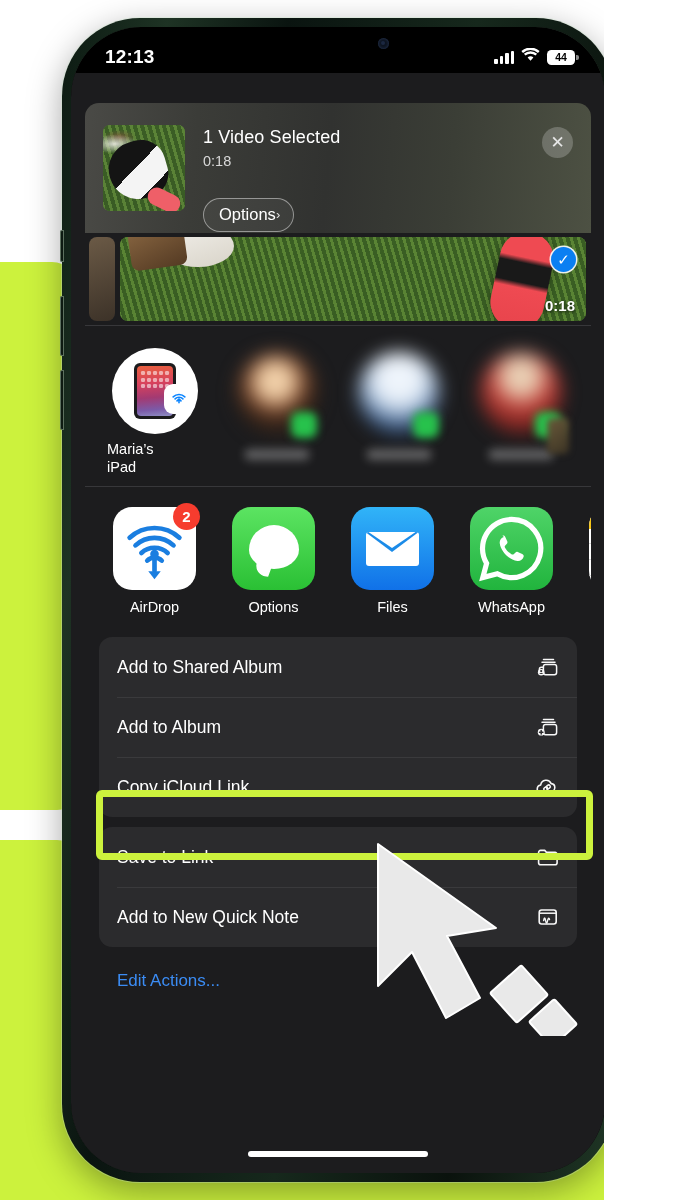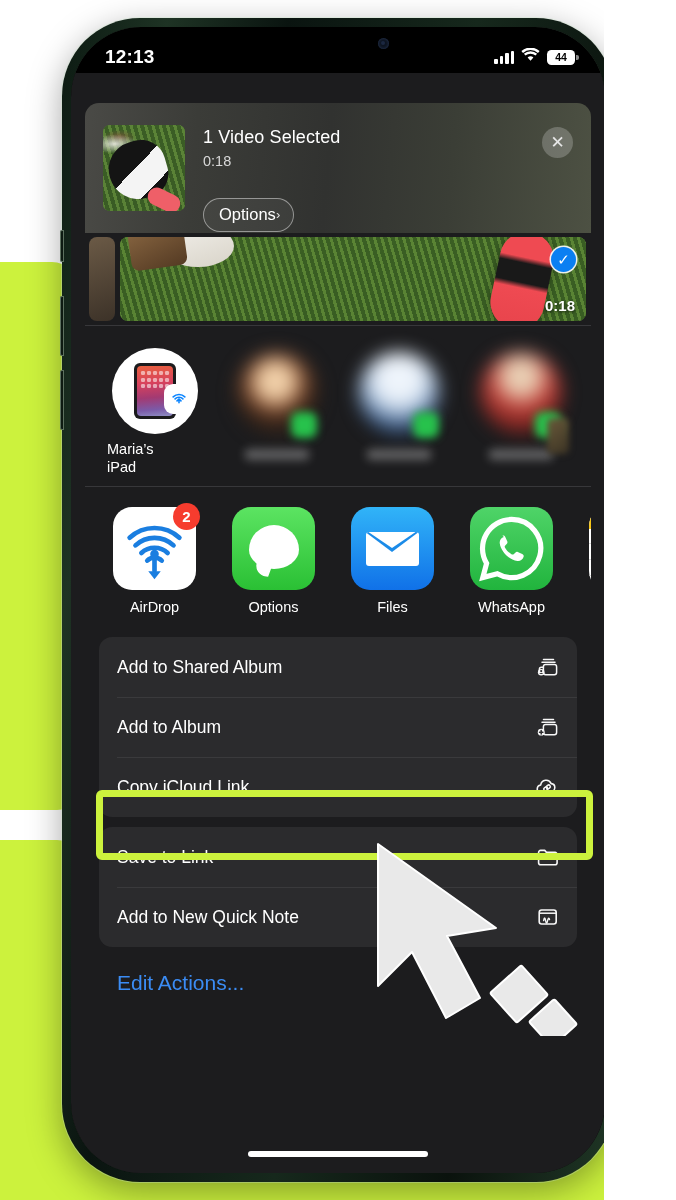--- a/index.html
+++ b/index.html
@@ -195,21 +195,21 @@
 
   
   #list-area { background:#1c1c1e; padding:10px 14px 0 14px; }
   .list-group { background:#2b2b2d; border-radius:13px; overflow:hidden; margin-bottom:10px; }
   .row {
     position:relative; height:60px; display:flex; align-items:center; justify-content:space-between;
     padding:0 16px 0 18px; color:#fff; font-size:17.5px;
   }
   .row + .row::before { content:""; position:absolute; left:18px; right:0; top:0; height:1px; background:#3a3a3c; }
   .row-icon { width:28px; height:26px; display:flex; align-items:center; justify-content:flex-end; opacity:.97; }
-  #edit-actions { color:#3b8cf4; font-size:21px; padding:14px 0 0 18px; }
+  #edit-actions { color:#3b8cf4; font-size:17px; padding:14px 0 0 18px; }
 
   
   #hl-box {
     position:absolute; left:96px; top:790px; width:497px; height:70px;
     border:7px solid #ccf23d; border-radius:6px; z-index:60; pointer-events:none;
   }
 
   
   #cursor { position:absolute; left:368px; top:836px; z-index:70; }
 

